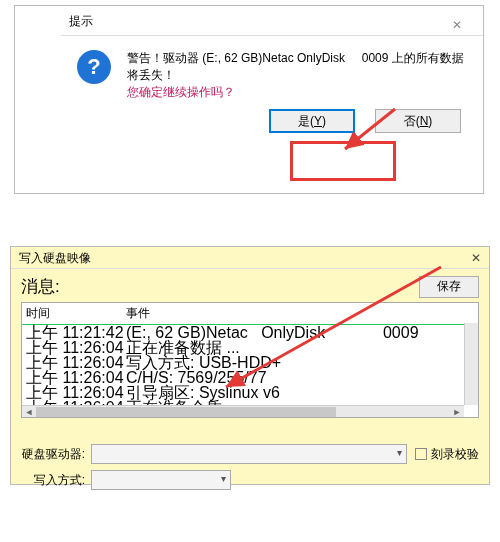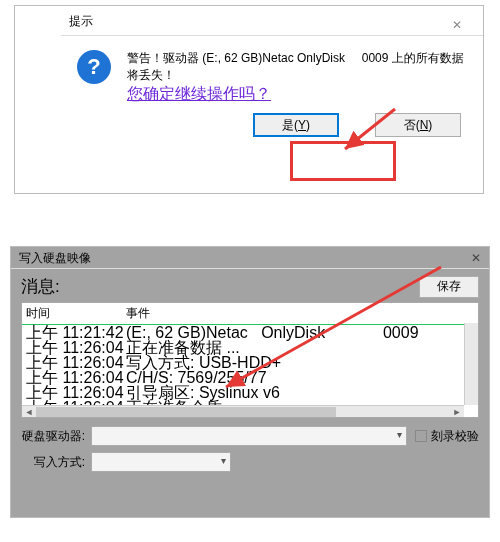--- a/index.html
+++ b/index.html
@@ -6,31 +6,31 @@
   body { margin: 0; background: #fff; width: 500px; height: 542px; font-size: 12px; color: #000; position: relative; }
 
   
   .dlg1 { position: absolute; left: 14px; top: 5px; width: 470px; height: 189px; border: 1px solid #bbb; background: #fff; padding-left: 46px; }
   .dlg1-title { height: 30px; line-height: 30px; padding: 0 8px; display: flex; align-items: center; justify-content: space-between; border-bottom: 1px solid #ddd; }
   .dlg1-title .t { font-size: 12px; }
   .dlg1-close { width: 36px; height: 22px; text-align: center; color: #888; }
   .dlg1-body { padding: 14px 16px 8px 16px; display: flex; }
   .qicon { width: 34px; height: 34px; border-radius: 50%; background: #1f73d4; color: #fff; font-size: 22px; font-weight: bold; display: flex; align-items: center; justify-content: center; margin-right: 16px; flex-shrink: 0; }
   .msg .warn { font-size: 12px; }
-  .msg .confirm { font-size: 16px; color: #6d28d9; text-decoration: underline; }
-  .dlg1-btnrow { display: flex; justify-content: flex-end; padding: 0 22px 14px 0; gap: 36px; align-items: flex-end; }
+  .msg .confirm { font-size: 12px; color: #be185d; }
+  .dlg1-btnrow { display: flex; justify-content: flex-end; padding: 0 22px 14px 0; gap: 20px; align-items: flex-end; }
   .winbtn { width: 86px; height: 24px; background: #efefef; border: 1px solid #adadad; font-size: 12px; }
   .winbtn.focus { border: 2px solid #0078d7; }
   .u { text-decoration: underline; }
   .redbox1 { position: absolute; border: 3px solid #e53935; pointer-events: none; }
   .rb-yes { left: 275px; top: 135px; width: 106px; height: 40px; }
   .arrow1 { position: absolute; left: 320px; top: 98px; pointer-events: none; }
 
   
-  .win2 { position: absolute; left: 10px; top: 246px; width: 480px; height: 272px; border: 1px solid #bbb; background: #a3a3a3; }
+  .win2 { position: absolute; left: 10px; top: 246px; width: 480px; height: 239px; border: 1px solid #bbb; background: #fef9c3; }
   .win2-title { height: 22px; line-height: 22px; padding: 0 8px; display: flex; justify-content: space-between; border-bottom: 1px solid #ddd; }
   .win2-close { color: #444; width: 24px; text-align: right; }
   .win2-inner { padding: 6px 10px; }
   .msgrow { display: flex; align-items: center; margin-bottom: 4px; }
   .msgrow .lbl { font-size: 17px; flex: 1; }
   .savebtn { width: 60px; height: 22px; font-size: 12px; background: #efefef; border: 1px solid #adadad; }
   .logpanel { border: 1px solid #aaa; background: #fff; height: 116px; overflow: hidden; position: relative; }
   .loghead { display: flex; border-bottom: 1px solid #22c55e; font-size: 12px; padding: 2px 4px; }
   .loghead .c1 { width: 100px; }
   .loghead .c2 { flex: 1; }
@@ -38,21 +38,21 @@
   .logrow { display: flex; line-height: 15px; white-space: pre; }
   .logrow .c1 { width: 100px; }
   .logrow .c2 { flex: 1; }
   .logscroll-v { position: absolute; right: 0; top: 20px; bottom: 12px; width: 14px; background: #e9e9e9; border-left: 1px solid #ccc; }
   .logscroll-h { position: absolute; left: 0; right: 14px; bottom: 0; height: 12px; background: #e9e9e9; border-top: 1px solid #ccc; }
   .thumb-h { position: absolute; left: 14px; top: 1px; height: 10px; width: 300px; background: #c8c8c8; }
   .sc-arrow { position: absolute; width: 14px; height: 12px; text-align: center; font-size: 9px; color: #666; line-height: 12px; }
   .sc-left { left: 0; }
   .sc-right { right: 0; }
   .arrow2 { position: absolute; left: 200px; top: 10px; pointer-events: none; }
-  .fields { margin-top: 8px; font-size: 12px; }
+  .fields { margin-top: 26px; font-size: 12px; }
   .frow { display: flex; align-items: center; margin-bottom: 6px; }
   .frow .flabel { width: 70px; text-align: right; padding-right: 6px; }
   .select { flex: 1; height: 20px; border: 1px solid #aaa; background: #f4f4f4; font-size: 12px; padding: 2px 16px 2px 4px; position: relative; white-space: pre; overflow: hidden; }
   .select .caret { position: absolute; right: 4px; top: 2px; font-size: 10px; color: #555; }
   .chk { width: 12px; height: 12px; border: 1px solid #888; margin: 0 4px 0 8px; display: inline-block; vertical-align: middle; }
   .blur { color: transparent; text-shadow: 0 0 6px rgba(0,0,0,0.6); user-select: none; }
 </style>
 </head>
 <body>
 

